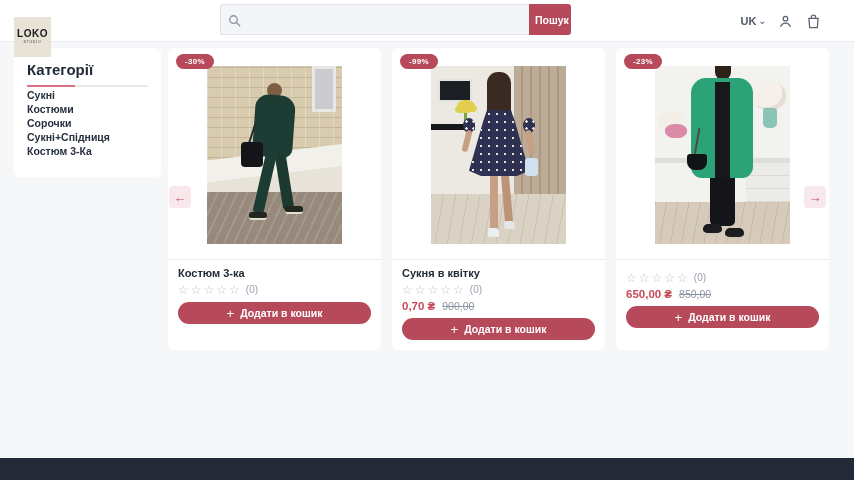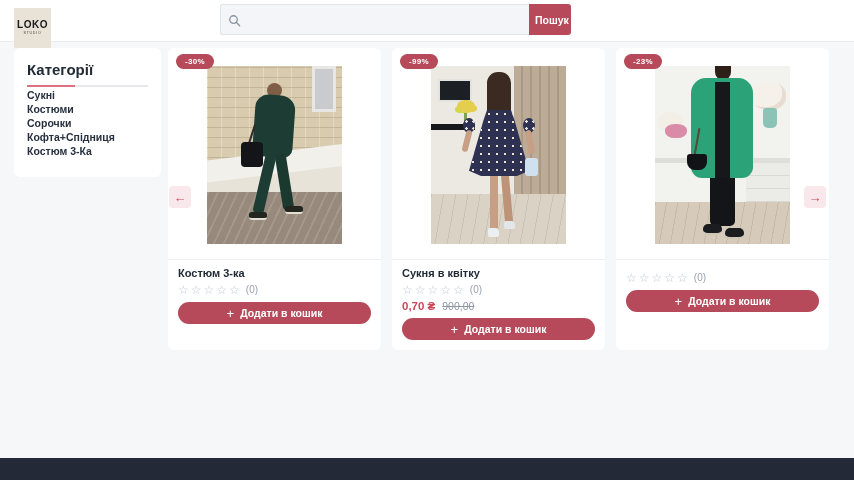--- a/index.html
+++ b/index.html
@@ -5,21 +5,21 @@
   * { box-sizing: border-box; }
   html,body { margin:0; padding:0; }
   body {
     width:854px; height:480px; overflow:hidden;
     background:#f6f7f9;
     font-family:"Liberation Sans", sans-serif;
     display:flex; flex-direction:column;
   }
   
   .header { height:42px; background:#ffffff; border-bottom:1px solid #e9ebf0; position:relative; flex:0 0 auto; }
-  .logo { position:absolute; left:14px; top:8px; width:37px; height:40px; background:#e9e3d7;
+  .logo { position:absolute; left:14px; top:17px; width:37px; height:40px; background:#e9e3d7;
           display:flex; flex-direction:column; align-items:center; justify-content:center; cursor:pointer; }
   .logo-title { font-size:10px; font-weight:700; letter-spacing:.5px; color:#17181a; line-height:10px; }
   .logo-sub { font-size:5px; letter-spacing:1px; color:#41434a; transform:scale(.72); line-height:6px; }
   .search { position:absolute; left:220px; top:4px; width:351px; height:31px; display:flex; }
   .search-box { position:relative; flex:1; }
   .search-input { width:100%; height:31px; background:#f3f5f8; border:1px solid #e0e4ea; border-right:none;
           border-radius:3px 0 0 3px; padding:0 8px 0 28px; font-size:11px; color:#333; outline:none;
           font-family:inherit; }
   .search-icon { position:absolute; left:8px; top:9px; width:13px; height:13px; color:#8a93a1; }
   .search-btn { width:42px; height:31px; background:var(--accent); color:#fff; border:none;
@@ -140,31 +140,49 @@
       <span class="search-icon">
         <svg viewBox="0 0 20 20" width="13" height="13">
             <circle cx="8.5" cy="8.5" r="5.8" fill="none" stroke="currentColor" stroke-width="2"></circle>
             <line x1="13" y1="13" x2="18" y2="18" stroke="currentColor" stroke-width="2" stroke-linecap="round"></line>
           </svg>
       </span>
       <input class="search-input" type="text" placeholder="" style="">
     </div>
     <button class="search-btn">Пошук</button>
   </div>
+  <div class="header-right">
+    <span class="lang">
+      <span>UK</span>
+      <span class="chevron">⌄</span>
+    </span>
+    <span class="hicon">
+      <svg viewBox="0 0 24 24" width="17" height="17" fill="none" stroke="currentColor" stroke-width="1.8">
+          <circle cx="12" cy="8" r="3.2"></circle>
+          <path d="M5 19.5c1.5-3.7 4-5.3 7-5.3s5.5 1.6 7 5.3"></path>
+        </svg>
+    </span>
+    <span class="hicon">
+      <svg viewBox="0 0 24 24" width="17" height="17" fill="none" stroke="currentColor" stroke-width="1.8">
+          <path d="M5.5 7.5h13l-1.1 13h-10.8z"></path>
+          <path d="M9 7.5V6a3 3 0 0 1 6 0v1.5"></path>
+        </svg>
+    </span>
+  </div>
 </div>
 
 <div class="content">
 
   <div class="sidebar">
     <div class="sidebar-title">Категорії</div>
     <div class="sidebar-rule"></div>
     <div class="sidebar-item">Сукні</div>
     <div class="sidebar-item">Костюми</div>
     <div class="sidebar-item">Сорочки</div>
-    <div class="sidebar-item">Кофта+Спідниця</div>
+    <div class="sidebar-item">Сукні+Спідниця</div>
     <div class="sidebar-item">Костюм 3-Ка</div>
   </div>
 
   <div class="main">
 
     <div class="carousel">
 
       <div class="card">
         <div class="card-media">
           <div class="ph">
@@ -270,20 +288,24 @@
         <span class="badge">-23%</span>
         <div class="card-info">
           <div class="stars">
             <span>☆</span>
             <span>☆</span>
             <span>☆</span>
             <span>☆</span>
             <span>☆</span>
             <span class="reviews">(0)</span>
           </div>
+          <div class="prices">
+            <span class="price">650,00 ₴</span>
+            <span class="old-price">850,00</span>
+          </div>
           <button class="add-btn">
             <span class="plus">+</span>
             <span>Додати в кошик</span>
           </button>
         </div>
       </div>
 
       <button class="nav-arrow nav-left">
         <span>←</span>
       </button>

